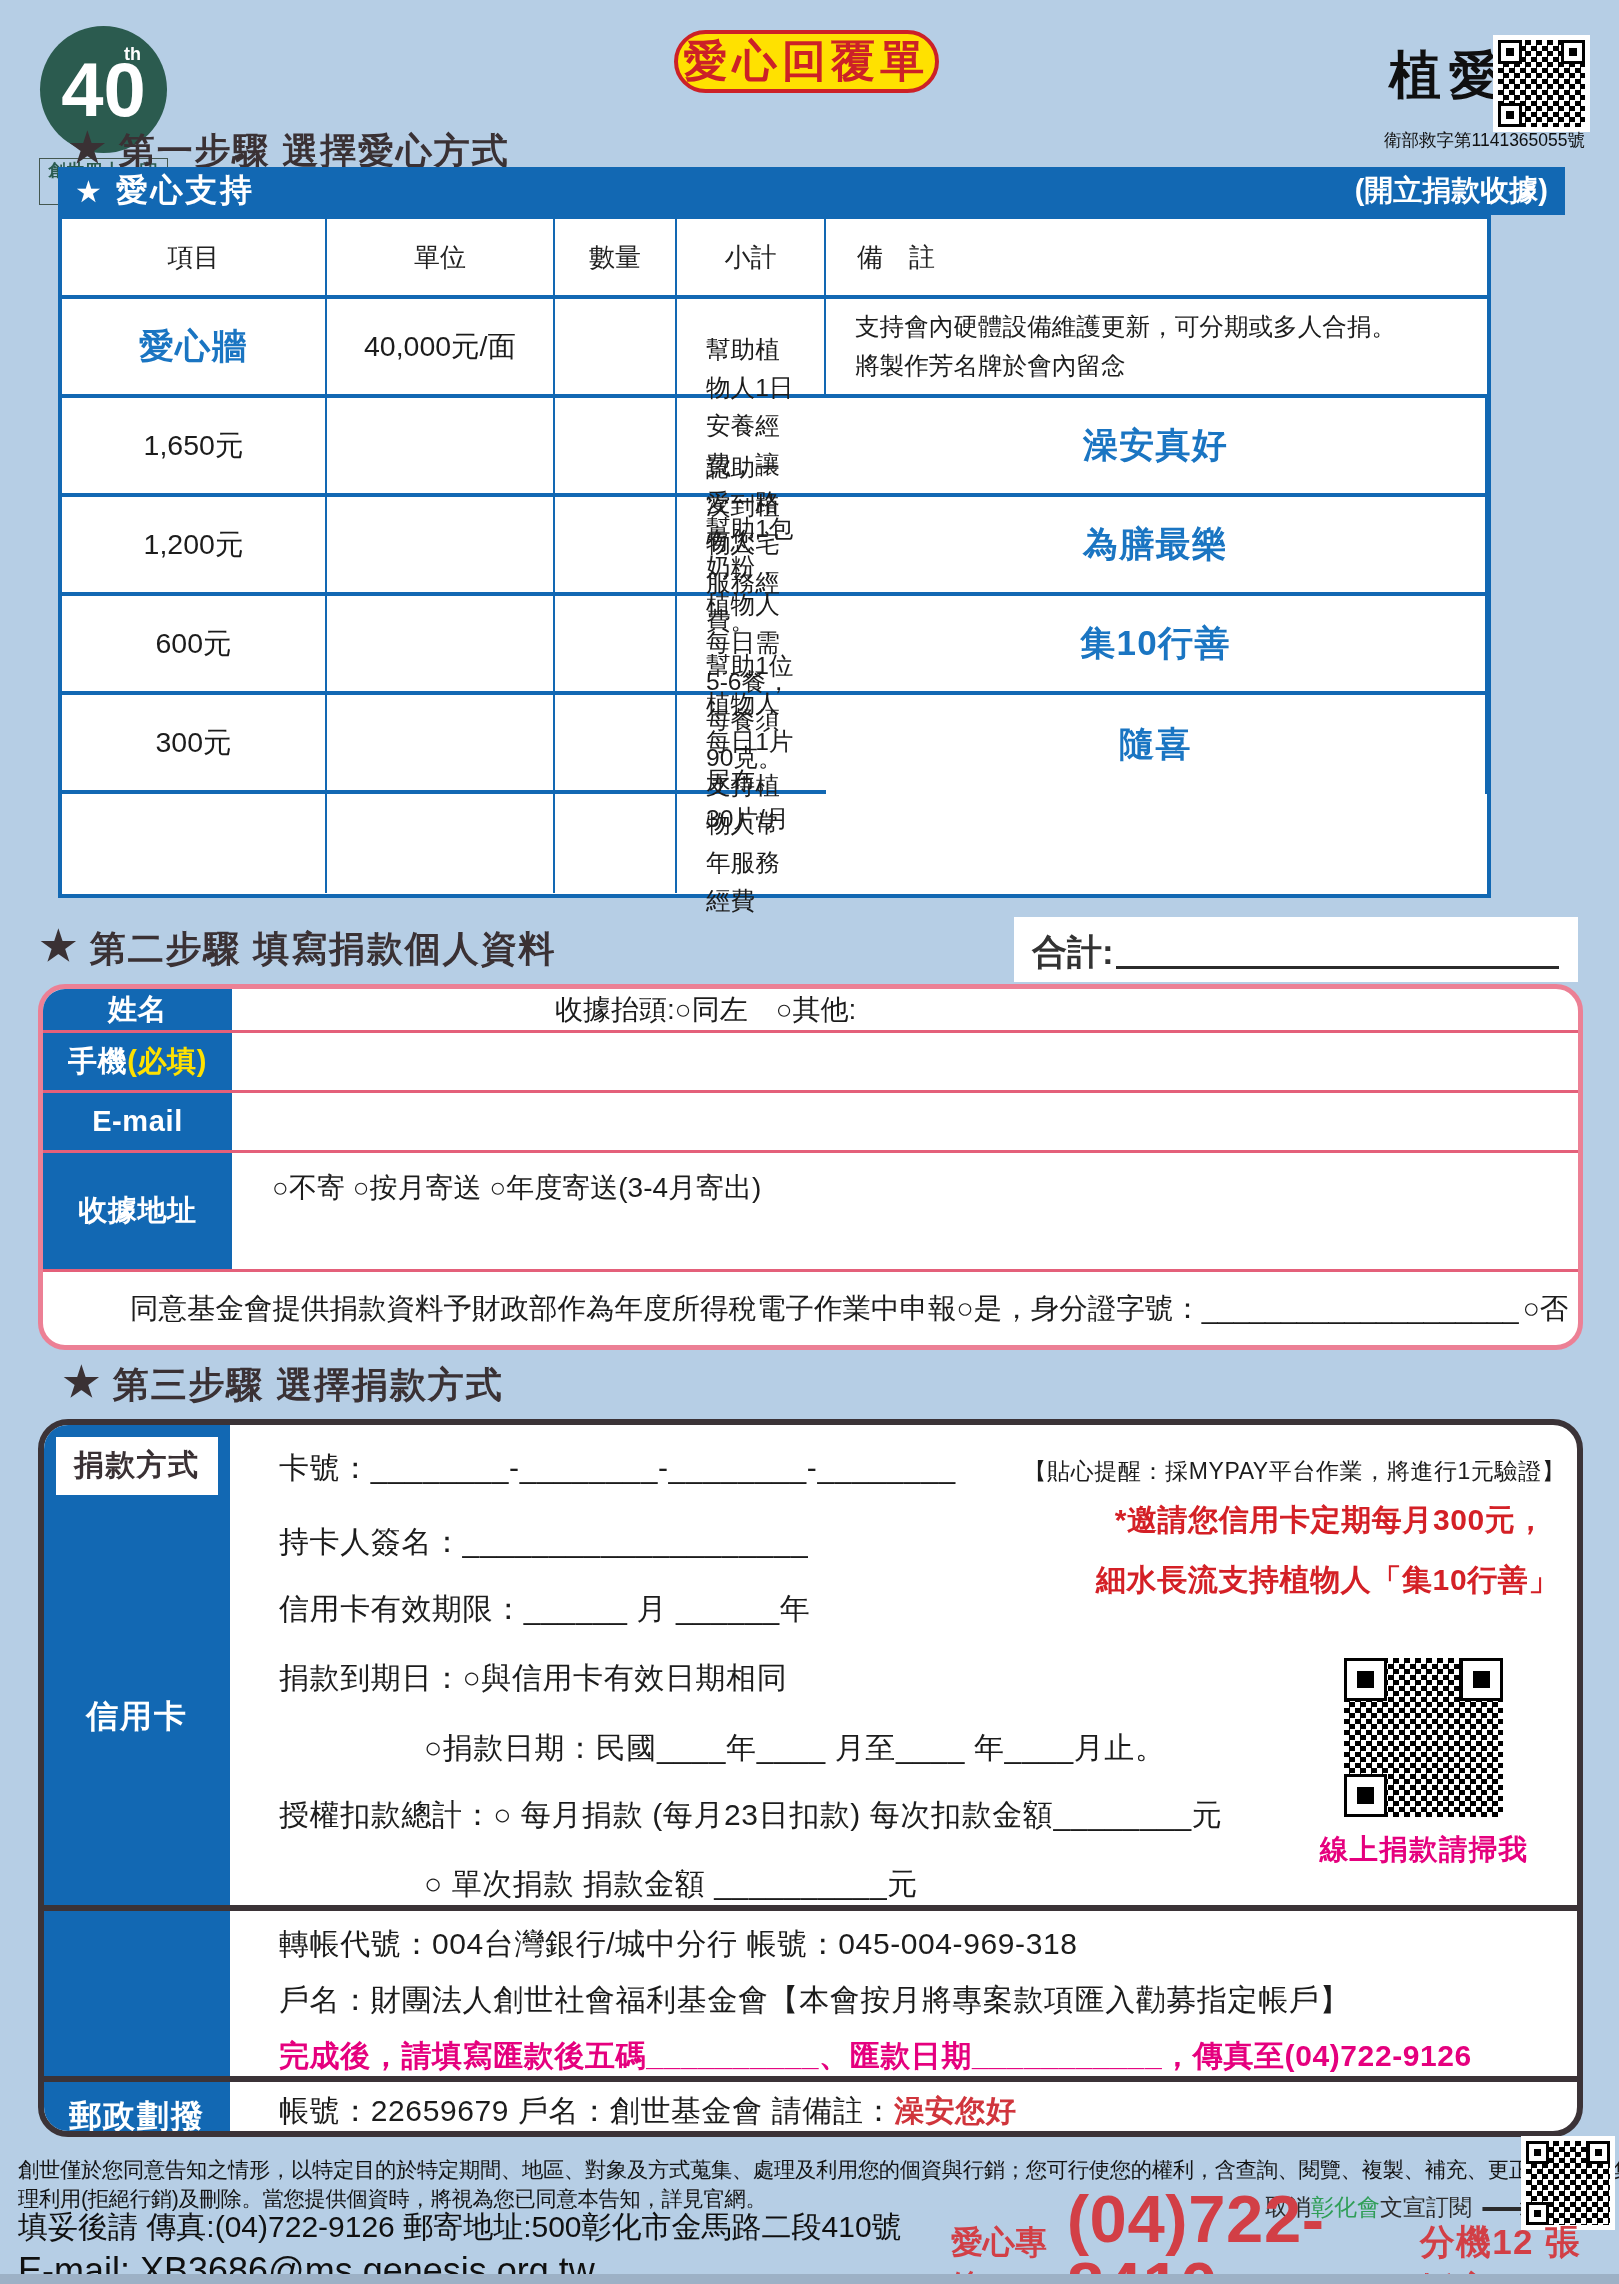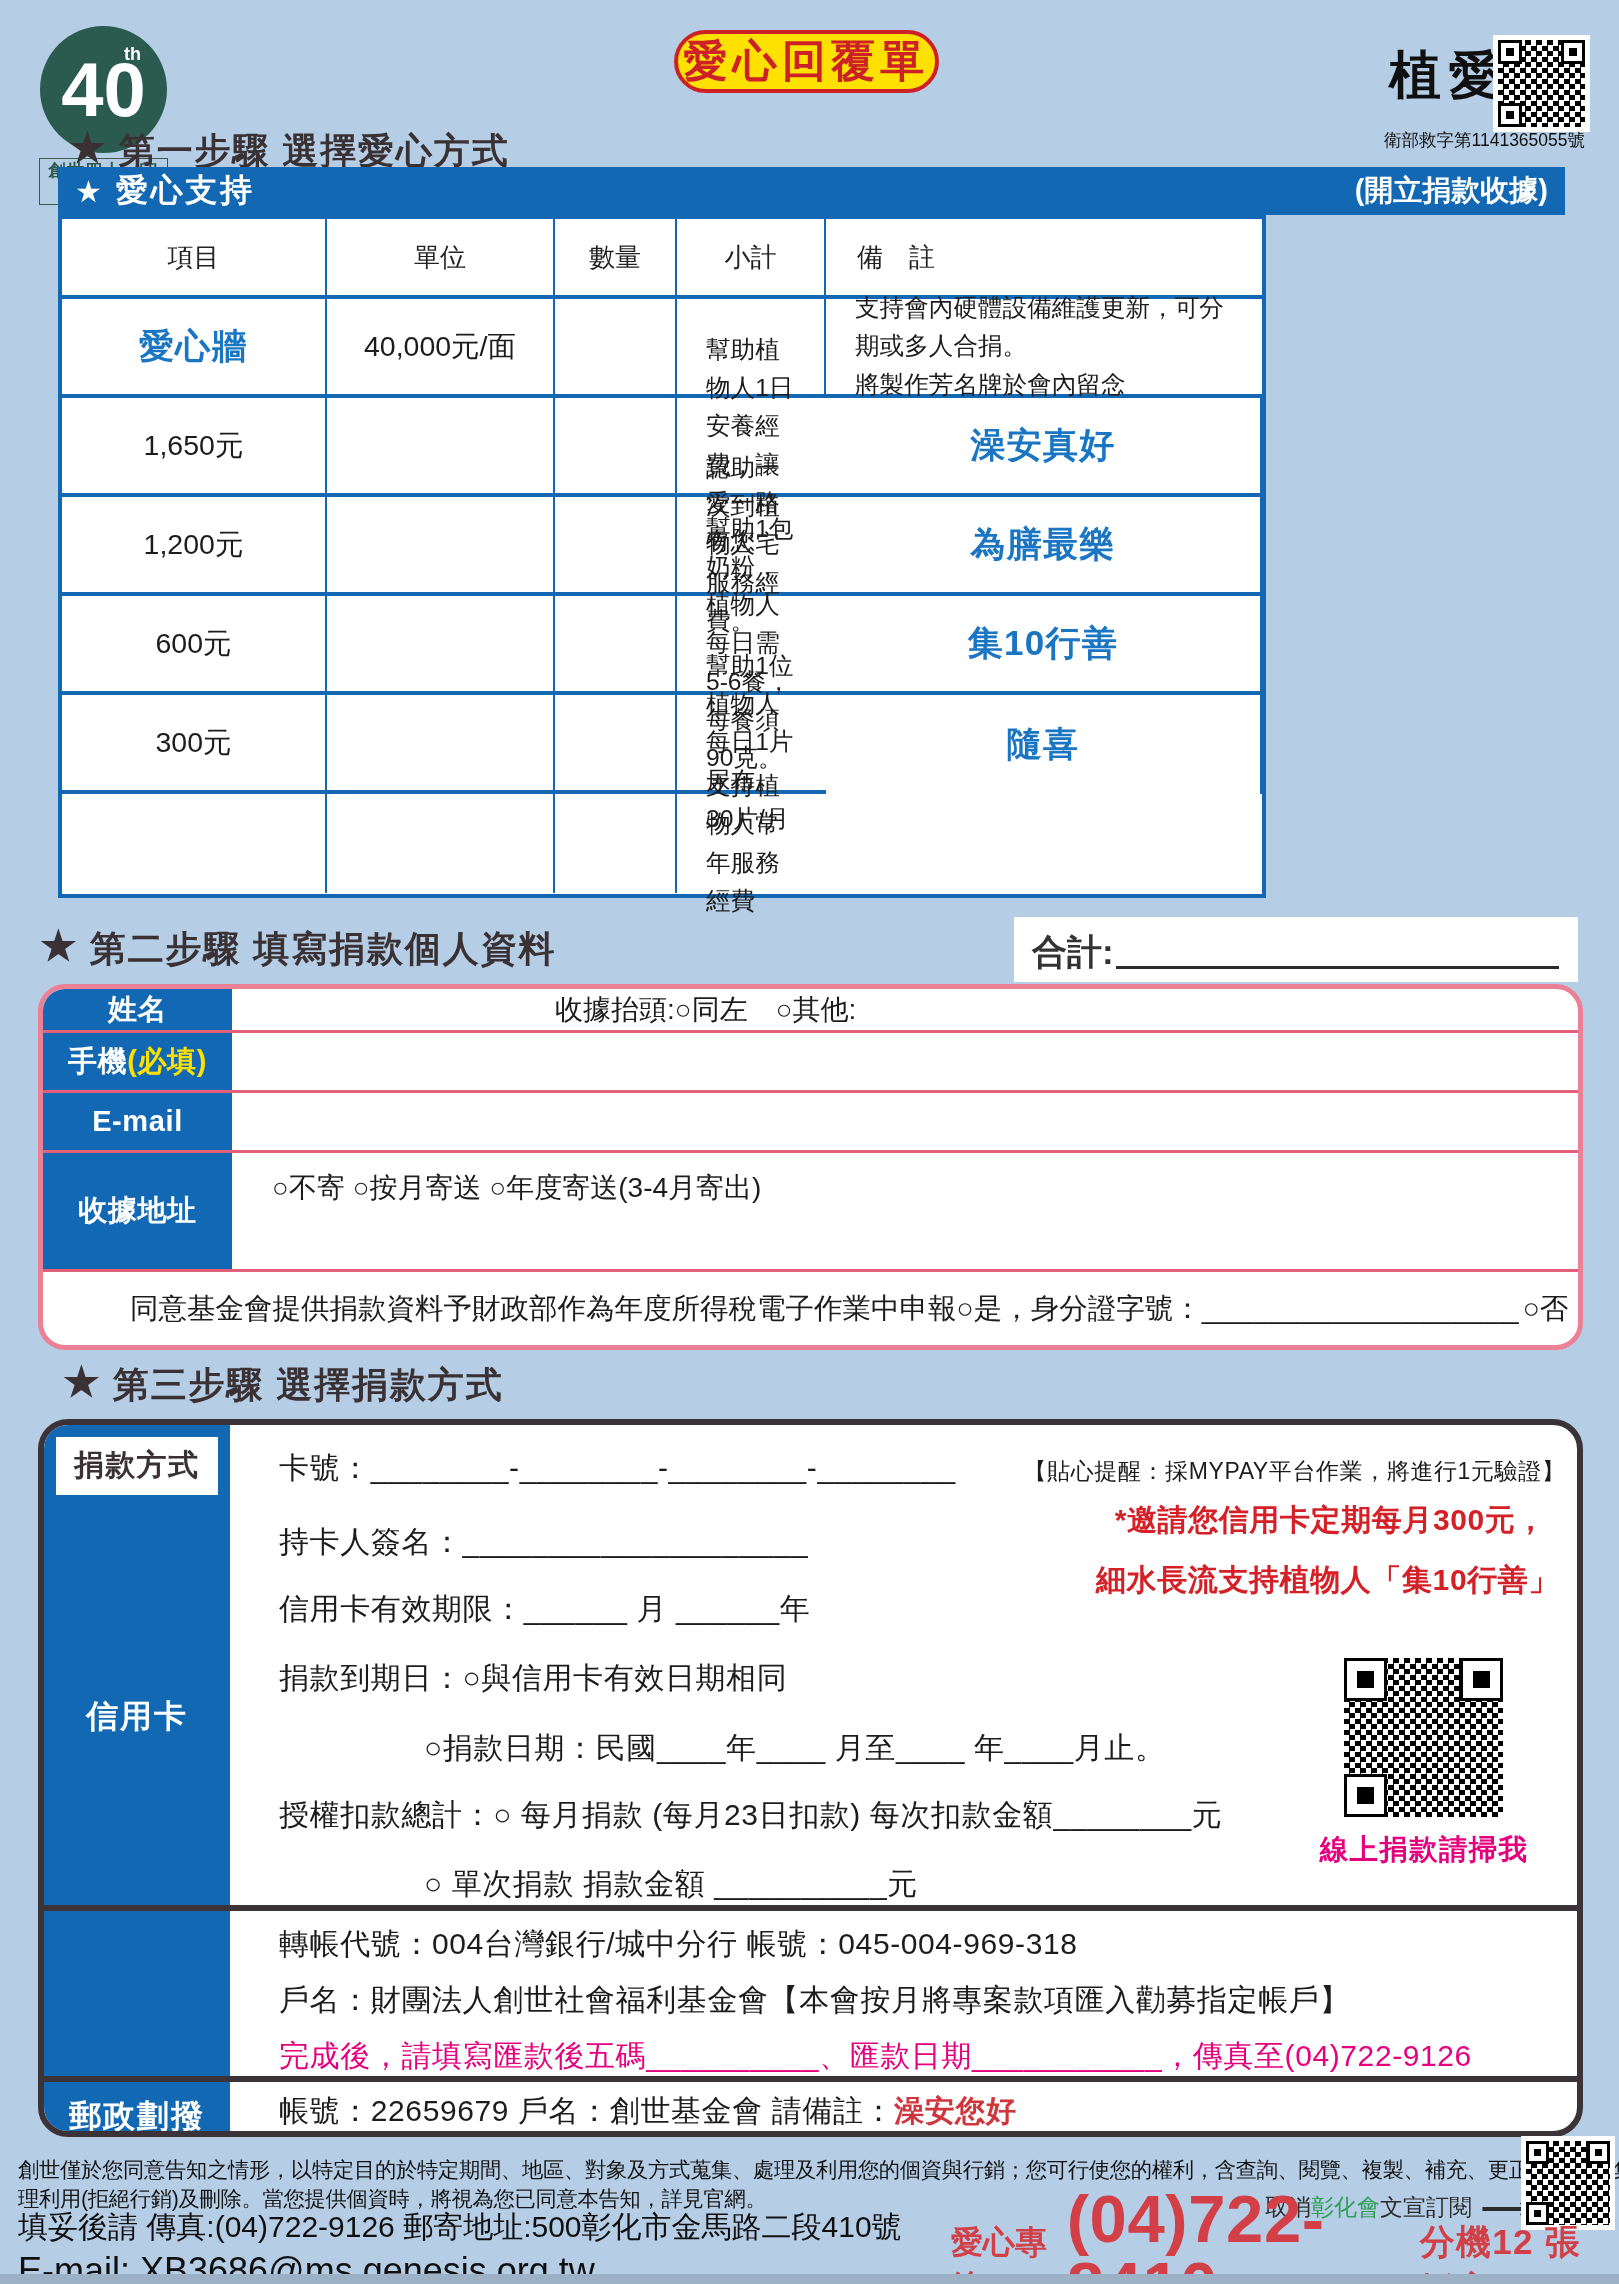--- a/index.html
+++ b/index.html
@@ -58,21 +58,21 @@
   
   .support-bar {
     left:58px; top:167px; width:1507px; height:48px; background:#1268b3;
     display:flex; align-items:center; color:#fff;
   }
   .support-bar .bar-star { font-size:30px; margin:0 14.2px 0 17px; }
   .support-bar .bar-title { font-size:32px; font-weight:bold; letter-spacing:2.6px; }
   .support-bar .bar-note { margin-left:auto; margin-right:17px; font-size:29px; font-weight:bold; }
 
   .support-table {
-    left:58px; top:215px; width:1208px; height:683px;
+    left:58px; top:215px; width:1433px; height:683px;
     background:#fff; border:4.5px solid #1268b3;
     display:grid;
     grid-template-columns:265px 228px 122px 149px 1fr;
     grid-template-rows:80px repeat(6, 99px);
   }
   .tc { border-right:2.6px solid #1268b3; border-bottom:4.5px solid #1268b3;
         display:flex; align-items:center; justify-content:center; }
   .tc.last-col { border-right:none; }
   .tc.last-row { border-bottom:none; }
   .tc.hdr { font-size:26px; color:#222; }
@@ -128,21 +128,21 @@
   .side-label.postal { top:670px; }
   .pay-divider { position:absolute; left:0; right:0; height:5.8px; background:#3b3337; }
   .pay-content { position:absolute; left:186px; top:0; right:0; bottom:0; }
   .pline { position:absolute; left:49px; font-size:30px; letter-spacing:0.6px; white-space:nowrap; }
   .pline.indent { left:194px; }
   .pline.hint { left:auto; right:11.6px; top:31px; font-size:23px; }
   .pline.promo { left:auto; color:#d42026; font-weight:bold; font-size:30px; }
   .pline.promo.p1 { right:31px; top:75px; }
   .pline.promo.p2 { right:18px; top:135px; }
   .pline.bank-line { font-size:30px; }
-  .pline.pink { color:#e5007e; font-weight:normal; }
+  .pline.pink { color:#e5007e; font-weight:bold; }
   .pline.postal-line { font-size:30px; }
   .pline .red { color:#d0353c; font-weight:bold; }
   .qr-caption { position:absolute; left:1071px; top:406px; width:246px; text-align:center;
                 font-size:28.5px; font-weight:bold; color:#e5007e; letter-spacing:1.3px; }
 
   
   .privacy { left:18px; font-size:21.3px; letter-spacing:-0.3px; color:#141414; white-space:nowrap; }
   .unsub { left:1265px; top:2192px; font-size:23px; color:#2b2b2b; display:flex; align-items:center; }
   .unsub .green { color:#2f9e57; }
   .unsub .arrow { font-size:35px; font-weight:bold; margin-left:9px; line-height:0.6; }

